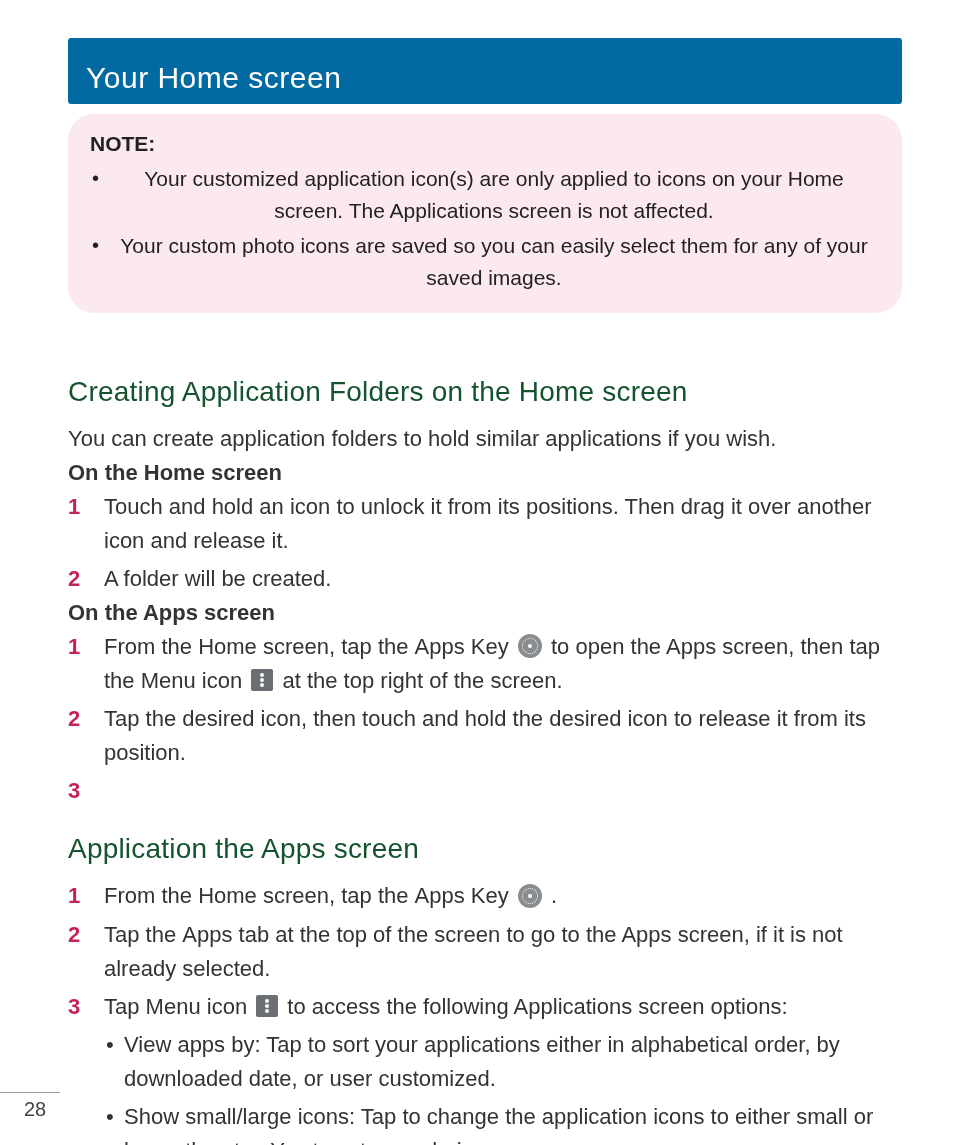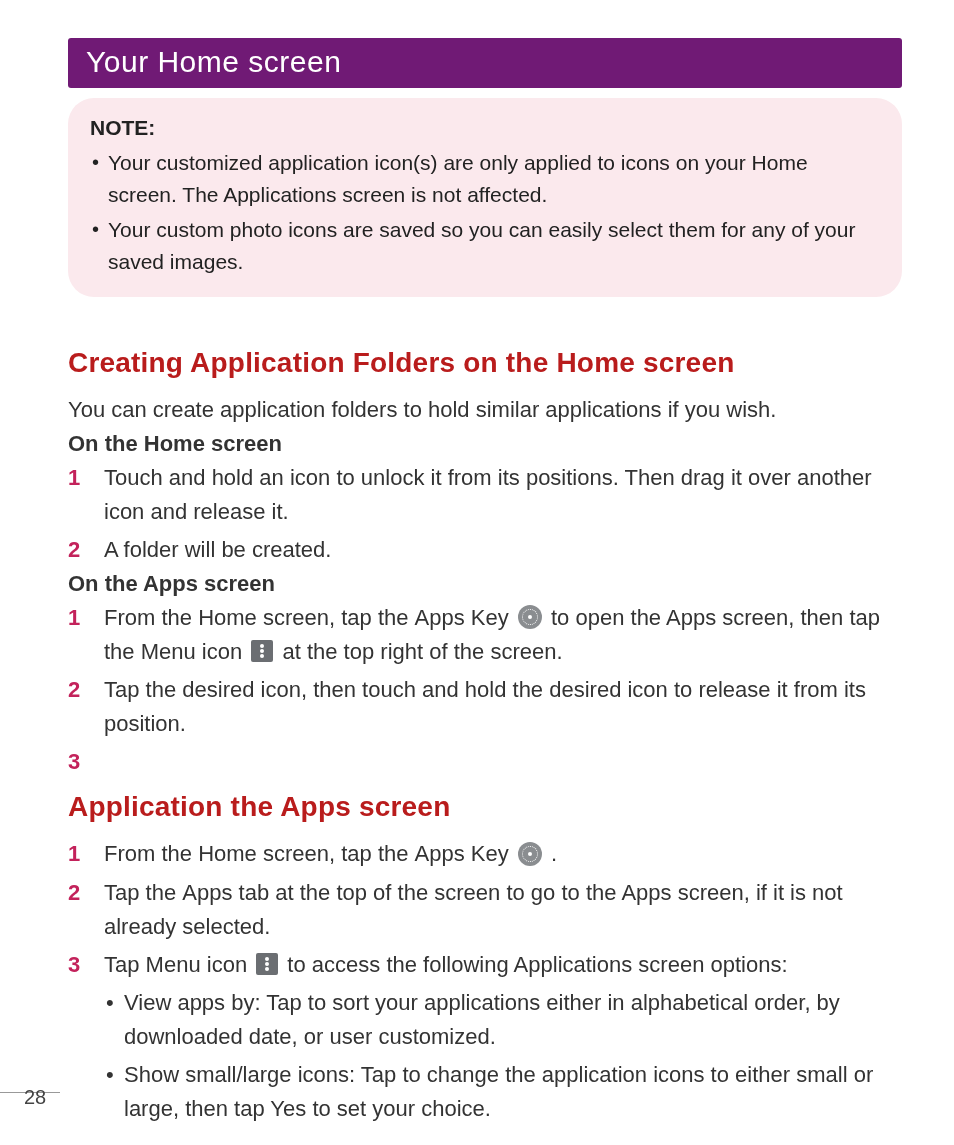--- a/index.html
+++ b/index.html
@@ -7,48 +7,48 @@
     width: 954px;
     height: 1145px;
     background: #fff;
     font-family: "Segoe UI", "Helvetica Neue", Arial, sans-serif;
     font-weight: 300;
     color: #333;
     position: relative;
     padding: 38px 52px 0 68px;
   }
   .header-bar {
-    background: #701a75;
+    background: #0369a1;
     color: #fff;
     font-size: 30px;
     font-weight: 300;
-    padding: 7px 18px 9px 18px;
+    padding: 23px 18px 9px 18px;
     border-radius: 3px;
     letter-spacing: 0.5px;
   }
   .note-box {
     background: #fbe9ed;
     border-radius: 26px;
     margin: 10px 0 0 0;
     padding: 14px 22px 18px 22px;
     font-size: 21px;
     line-height: 1.55;
     color: #222;
   }
   .note-title { font-weight: 600; margin-bottom: 2px; font-size: 21px; }
-  .note-list { list-style: none; }
+  .note-list { list-style: none; text-align: center; }
   .note-list li { position: relative; padding-left: 18px; margin-top: 2px; }
   .note-list li::before {
     content: "•"; position: absolute; left: 2px; top: 0; font-size: 20px;
   }
   .section-heading {
-    color: #b91c1c;
+    color: #14532d;
     font-size: 28px;
-    font-weight: 700;
-    margin-top: 50px;
+    font-weight: 400;
+    margin-top: 63px;
     margin-bottom: 14px;
     letter-spacing: 0.2px;
   }
   .body-text {
     font-size: 22px;
     line-height: 1.55;
     color: #333;
     font-weight: 300;
   }
   .subhead {
@@ -107,21 +107,21 @@
   }
   .icon-menu::before {
     content:""; position:absolute; left:50%; top:4px;
     width:4px; height:4px; background:#fff; border-radius:50%;
     transform:translateX(-50%);
     box-shadow: 0 5px 0 #fff, 0 10px 0 #fff;
   }
   .page-num {
     position: absolute;
     left: 24px;
-    bottom: 36px;
+    bottom: 24px;
     font-size: 20px;
     color: #444;
     font-weight: 300;
   }
   .page-rule {
     position: absolute;
     left: 0; bottom: 52px;
     width: 60px; height: 1px; background: #999;
   }
 </style>

